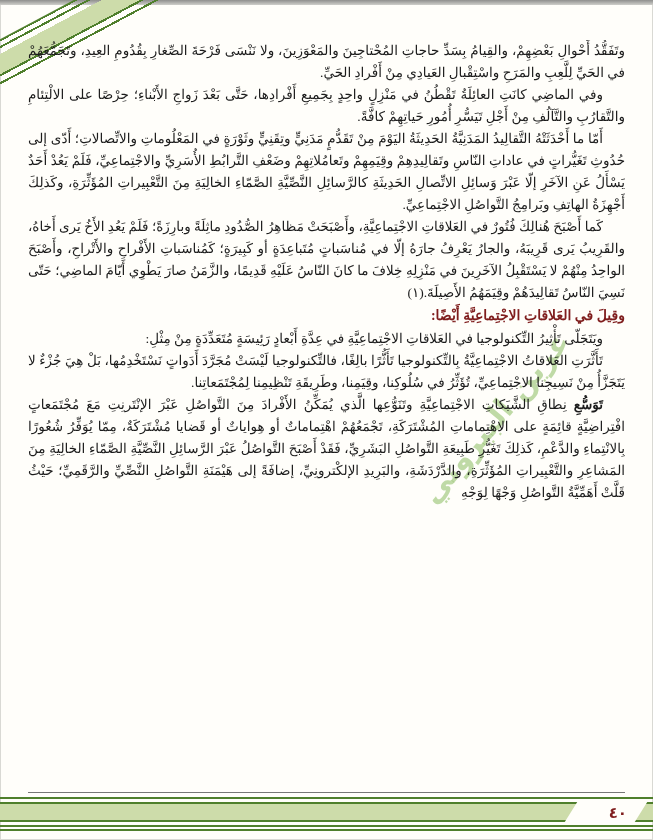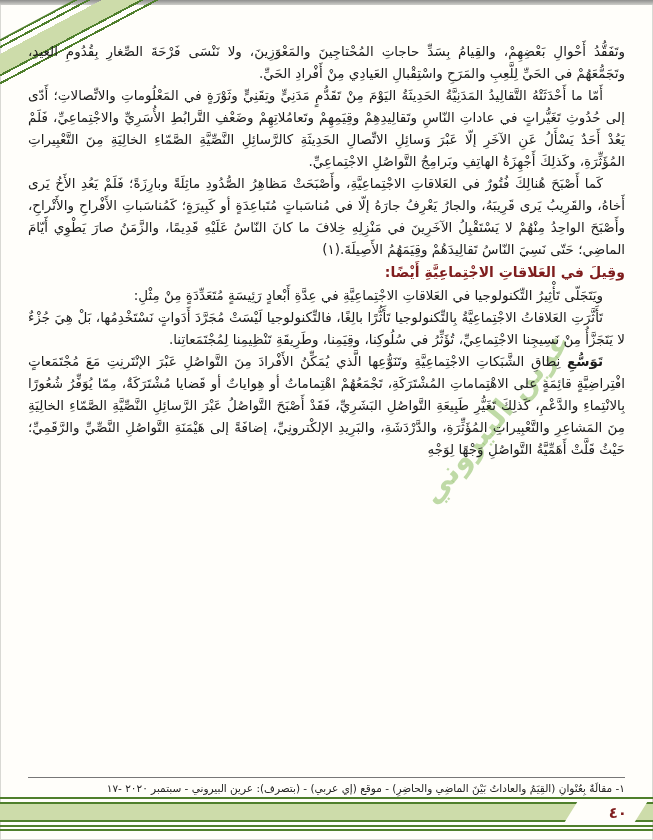--- a/index.html
+++ b/index.html
@@ -61,21 +61,21 @@
   .content {
     position: absolute;
     top: 40px; right: 28px; left: 28px; bottom: 72px;
     direction: rtl;
     text-align: justify;
     color: #1c1c1c;
     font-size: 13.5px;
     line-height: 22px;
     overflow: hidden;
   }
-  .content p { margin: 0; text-indent: 22px; }
+  .content p { margin: 0; text-indent: 22px; font-family: Liberation Serif, serif; }
   .content p.no-indent { text-indent: 0; }
   .sub-heading {
     margin: 0;
     font-weight: bold;
     font-size: 14px;
     line-height: 24px;
     color: #7f1d1d;
   }
   .lead-bold { font-weight: bold; }
 
@@ -129,31 +129,31 @@
   <div class="scan-edge"></div>
 
   <div class="corner-decor">
     <div class="corner-stripes"></div>
   </div>
 
   <div class="watermark">عرين البيروني</div>
 
   <div class="content">
     <p class="no-indent">وتَفَقُّدُ أَحْوالِ بَعْضِهِمْ، والقِيامُ بِسَدِّ حاجاتِ المُحْتاجِينَ والمَعْوَزِينَ، ولا نَنْسَى فَرْحَةَ الصِّغارِ بِقُدُومِ العِيدِ، وتَجَمُّعَهُمْ في الحَيِّ لِلَّعِبِ والمَرَحِ واسْتِقْبالِ العَيادِي مِنْ أَفْرادِ الحَيِّ.</p>
+    <p>وفي الماضِي كانَتِ العائِلَةُ تَقْطُنُ في مَنْزِلٍ واحِدٍ بِجَمِيعِ أَفْرادِها، حَتَّى بَعْدَ زَواجِ الأَبْناءِ؛ حِرْصًا على الالْتِئامِ والتَّقارُبِ والتَّآلُفِ مِنْ أَجْلِ تَيَسُّرِ أُمُورِ حَياتِهِمْ كافَّةً.</p>
     <p>أَمّا ما أَحْدَثَتْهُ التَّقالِيدُ المَدَنِيَّةُ الحَدِيثَةُ اليَوْمَ مِنْ تَقَدُّمٍ مَدَنِيٍّ وتِقَنِيٍّ وثَوْرَةٍ في المَعْلُوماتِ والاتِّصالاتِ؛ أَدّى إلى حُدُوثِ تَغَيُّراتٍ في عاداتِ النّاسِ وتَقالِيدِهِمْ وقِيَمِهِمْ وتَعامُلاتِهِمْ وضَعْفِ التَّرابُطِ الأُسَرِيِّ والاجْتِماعِيِّ، فَلَمْ يَعُدْ أَحَدٌ يَسْأَلُ عَنِ الآخَرِ إلّا عَبْرَ وَسائِلِ الاتِّصالِ الحَدِيثَةِ كالرَّسائِلِ النَّصِّيَّةِ الصَّمّاءِ الخالِيَةِ مِنَ التَّعْبِيراتِ المُؤَثِّرَةِ، وكَذلِكَ أَجْهِزَةُ الهاتِفِ وبَرامِجُ التَّواصُلِ الاجْتِماعِيِّ.</p>
     <p>كَما أَصْبَحَ هُنالِكَ فُتُورٌ في العَلاقاتِ الاجْتِماعِيَّةِ، وأَصْبَحَتْ مَظاهِرُ الصُّدُودِ ماثِلَةً وبارِزَةً؛ فَلَمْ يَعُدِ الأَخُ يَرى أَخاهُ، والقَرِيبُ يَرى قَرِيبَهُ، والجارُ يَعْرِفُ جارَهُ إلّا في مُناسَباتٍ مُتَباعِدَةٍ أو كَبِيرَةٍ؛ كَمُناسَباتِ الأَفْراحِ والأَتْراحِ، وأَصْبَحَ الواحِدُ مِنْهُمْ لا يَسْتَقْبِلُ الآخَرِينَ في مَنْزِلِهِ خِلافَ ما كانَ النّاسُ عَلَيْهِ قَدِيمًا، والزَّمَنُ صارَ يَطْوِي أَيّامَ الماضِي؛ حَتّى نَسِيَ النّاسُ تَقالِيدَهُمْ وقِيَمَهُمُ الأَصِيلَةَ.(١)</p>
     <p class="sub-heading no-indent">وقِيلَ في العَلاقاتِ الاجْتِماعِيَّةِ أَيْضًا:</p>
     <p>ويَتَجَلّى تَأْثِيرُ التِّكنولوجيا في العَلاقاتِ الاجْتِماعِيَّةِ في عِدَّةِ أَبْعادٍ رَئِيسَةٍ مُتَعَدِّدَةٍ مِنْ مِثْلِ:</p>
     <p>تَأَثَّرَتِ العَلاقاتُ الاجْتِماعِيَّةُ بِالتِّكنولوجيا تَأَثُّرًا بالِغًا، فالتِّكنولوجيا لَيْسَتْ مُجَرَّدَ أَدَواتٍ نَسْتَخْدِمُها، بَلْ هِيَ جُزْءٌ لا يَتَجَزَّأُ مِنْ نَسِيجِنا الاجْتِماعِيِّ، تُؤَثِّرُ في سُلُوكِنا، وقِيَمِنا، وطَرِيقَةِ تَنْظِيمِنا لِمُجْتَمَعاتِنا.</p>
     <p><span class="lead-bold">تَوَسُّعِ</span><span> نِطاقِ الشَّبَكاتِ الاجْتِماعِيَّةِ وتَنَوُّعِها الَّذي يُمَكِّنُ الأَفْرادَ مِنَ التَّواصُلِ عَبْرَ الإنْتَرنِتِ مَعَ مُجْتَمَعاتٍ افْتِراضِيَّةٍ قائِمَةٍ على الاهْتِماماتِ المُشْتَرَكَةِ، تَجْمَعُهُمْ اهْتِماماتٌ أو هِواياتٌ أو قَضايا مُشْتَرَكَةٌ، مِمّا يُوَفِّرُ شُعُورًا بِالانْتِماءِ والدَّعْمِ، كَذلِكَ تَغَيُّرِ طَبِيعَةِ التَّواصُلِ البَشَرِيِّ، فَقَدْ أَصْبَحَ التَّواصُلُ عَبْرَ الرَّسائِلِ النَّصِّيَّةِ الصَّمّاءِ الخالِيَةِ مِنَ المَشاعِرِ والتَّعْبِيراتِ المُؤَثِّرَةِ، والدَّرْدَشَةِ، والبَرِيدِ الإلكْترونِيِّ، إضافَةً إلى هَيْمَنَةِ التَّواصُلِ النَّصِّيِّ والرَّقَمِيِّ؛ حَيْثُ قَلَّتْ أَهَمِّيَّةُ التَّواصُلِ وَجْهًا لِوَجْهِ</span></p>
   </div>
 
   <div class="footnote">
     <hr class="footnote-rule">
-    <div class="footnote-text">١- مقالَةٌ بِعُنْوانِ (القِيَمُ والعاداتُ بَيْنَ الماضِي والحاضِرِ) - موقع (إي عربي) - (بتصرف): عرين البيروني - سبتمبر ٢٠٢٠ -١٧</div>
   </div>
 
   <div class="bottom-decor">
     <div class="band-line l1"></div>
     <div class="band-main"></div>
     <div class="band-line l2"></div>
     <div class="band-line l3"></div>
     <div class="num-notch"></div>
     <div class="page-number">٤٠</div>
   </div>

